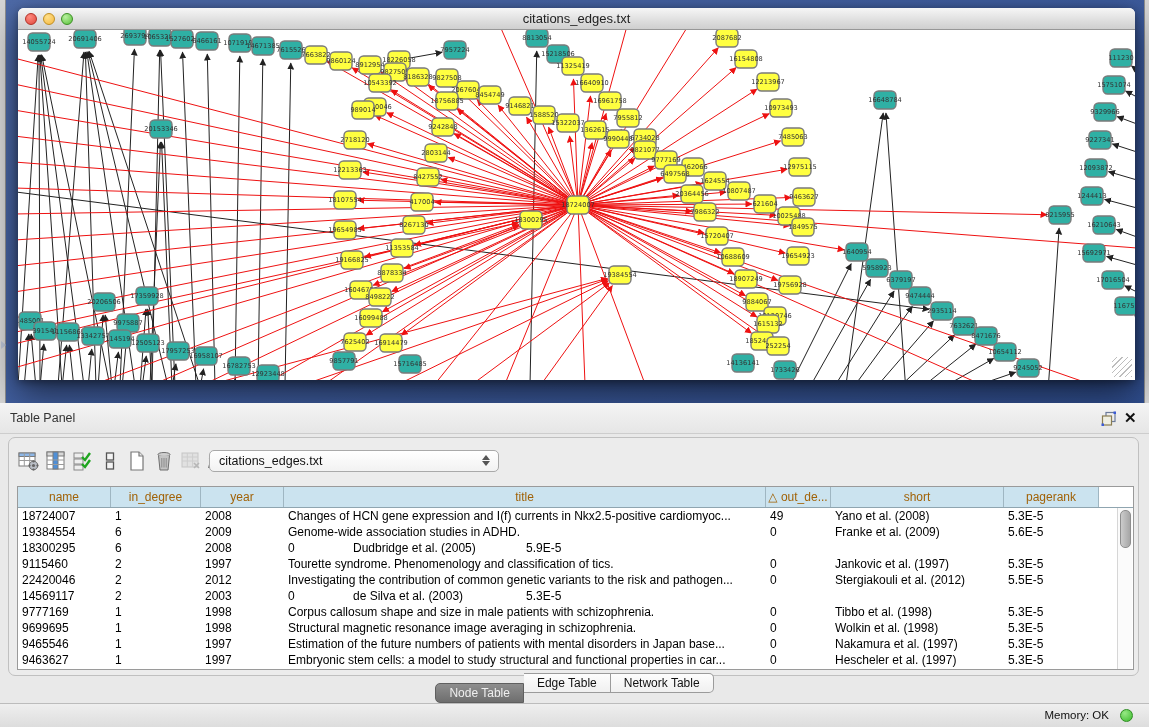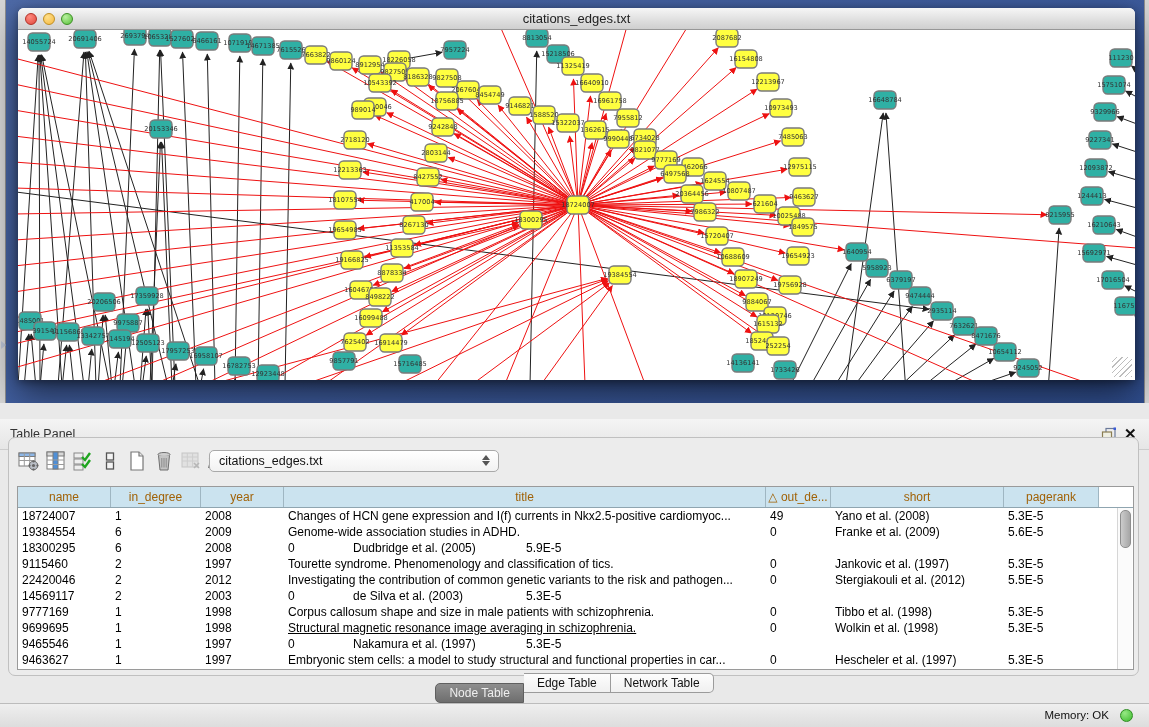--- a/index.html
+++ b/index.html
@@ -26,21 +26,21 @@
   .tl.yel{left:25px;background:radial-gradient(circle at 35% 30%,#ffe08a,#f4b73f);border:1px solid #c08f23;}
   .tl.grn{left:43px;background:radial-gradient(circle at 35% 30%,#b9f0a0,#57c139);border:1px solid #3d8f25;}
   .canvas{position:absolute;left:0;top:22px;width:1117px;height:350px;background:#fff;overflow:hidden;}
   .canvas svg{position:absolute;left:0;top:0;}
   .resize-grip{position:absolute;right:3px;bottom:3px;width:20px;height:20px;opacity:.65;
     background:repeating-linear-gradient(135deg,transparent 0 3px,#9a9a9a 3px 4px);}
 
   
   .table-panel{position:absolute;left:0;top:403px;width:1149px;height:300px;background:#e9e9e9;}
   .tp-header{position:absolute;left:0;top:0;width:100%;height:31px;
-    background:linear-gradient(#f4f4f4,#e6e6e6);border-bottom:1px solid #cdcdcd;box-sizing:border-box;margin-top:16px;}
+    background:linear-gradient(#f4f4f4,#e6e6e6);border-bottom:1px solid #cdcdcd;box-sizing:border-box;}
   .tp-title{position:absolute;left:10px;top:0;line-height:30px;font-size:12.5px;color:#333;}
   .tp-float{position:absolute;right:32px;top:8px;width:16px;height:16px;cursor:pointer;}
   .tp-close{position:absolute;right:10px;top:7px;width:15px;height:16px;font-size:15px;font-weight:bold;color:#111;line-height:16px;cursor:pointer;}
 
   .tp-body{position:absolute;left:8px;top:34px;width:1131px;height:239px;
     background:#ececec;border:1px solid #c0c0c0;border-radius:7px;box-sizing:border-box;}
   .toolbar{position:absolute;left:8px;top:10px;height:26px;display:flex;align-items:center;}
   .tool{width:24px;height:24px;margin-right:3px;display:flex;align-items:center;justify-content:center;cursor:pointer;}
   .tool.disabled{opacity:.55;cursor:default;}
   .combo{position:absolute;left:200px;top:12px;width:290px;height:22px;box-sizing:border-box;
@@ -913,29 +913,30 @@
             <div class="tcell" style="width: 83px;">1998</div>
             <div class="tcell" style="width: 482px;">Corpus callosum shape and size in male patients with schizophrenia.</div>
             <div class="tcell" style="width: 65px;">0</div>
             <div class="tcell" style="width: 173px;">Tibbo et al. (1998)</div>
             <div class="tcell" style="width: 95px;">5.3E-5</div>
           </div>
           <div class="trow">
             <div class="tcell" style="width: 93px;">9699695</div>
             <div class="tcell" style="width: 90px;">1</div>
             <div class="tcell" style="width: 83px;">1998</div>
-            <div class="tcell" style="width: 482px; text-decoration: underline;">Structural magnetic resonance image averaging in schizophrenia.</div>
+            <div class="tcell" style="width: 482px;">Structural magnetic resonance image averaging in schizophrenia.</div>
             <div class="tcell" style="width: 65px;">0</div>
             <div class="tcell" style="width: 173px;">Wolkin et al. (1998)</div>
             <div class="tcell" style="width: 95px;">5.3E-5</div>
           </div>
           <div class="trow">
             <div class="tcell" style="width: 93px;">9465546</div>
             <div class="tcell" style="width: 90px;">1</div>
             <div class="tcell" style="width: 83px;">1997</div>
+            <div class="tcell" style="width: 482px;">Estimation of the future numbers of patients with mental disorders in Japan base...</div>
             <div class="tcell" style="width: 65px;">0</div>
             <div class="tcell" style="width: 173px;">Nakamura et al. (1997)</div>
             <div class="tcell" style="width: 95px;">5.3E-5</div>
           </div>
           <div class="trow">
             <div class="tcell" style="width: 93px;">9463627</div>
             <div class="tcell" style="width: 90px;">1</div>
             <div class="tcell" style="width: 83px;">1997</div>
             <div class="tcell" style="width: 482px;">Embryonic stem cells: a model to study structural and functional properties in car...</div>
             <div class="tcell" style="width: 65px;">0</div>

